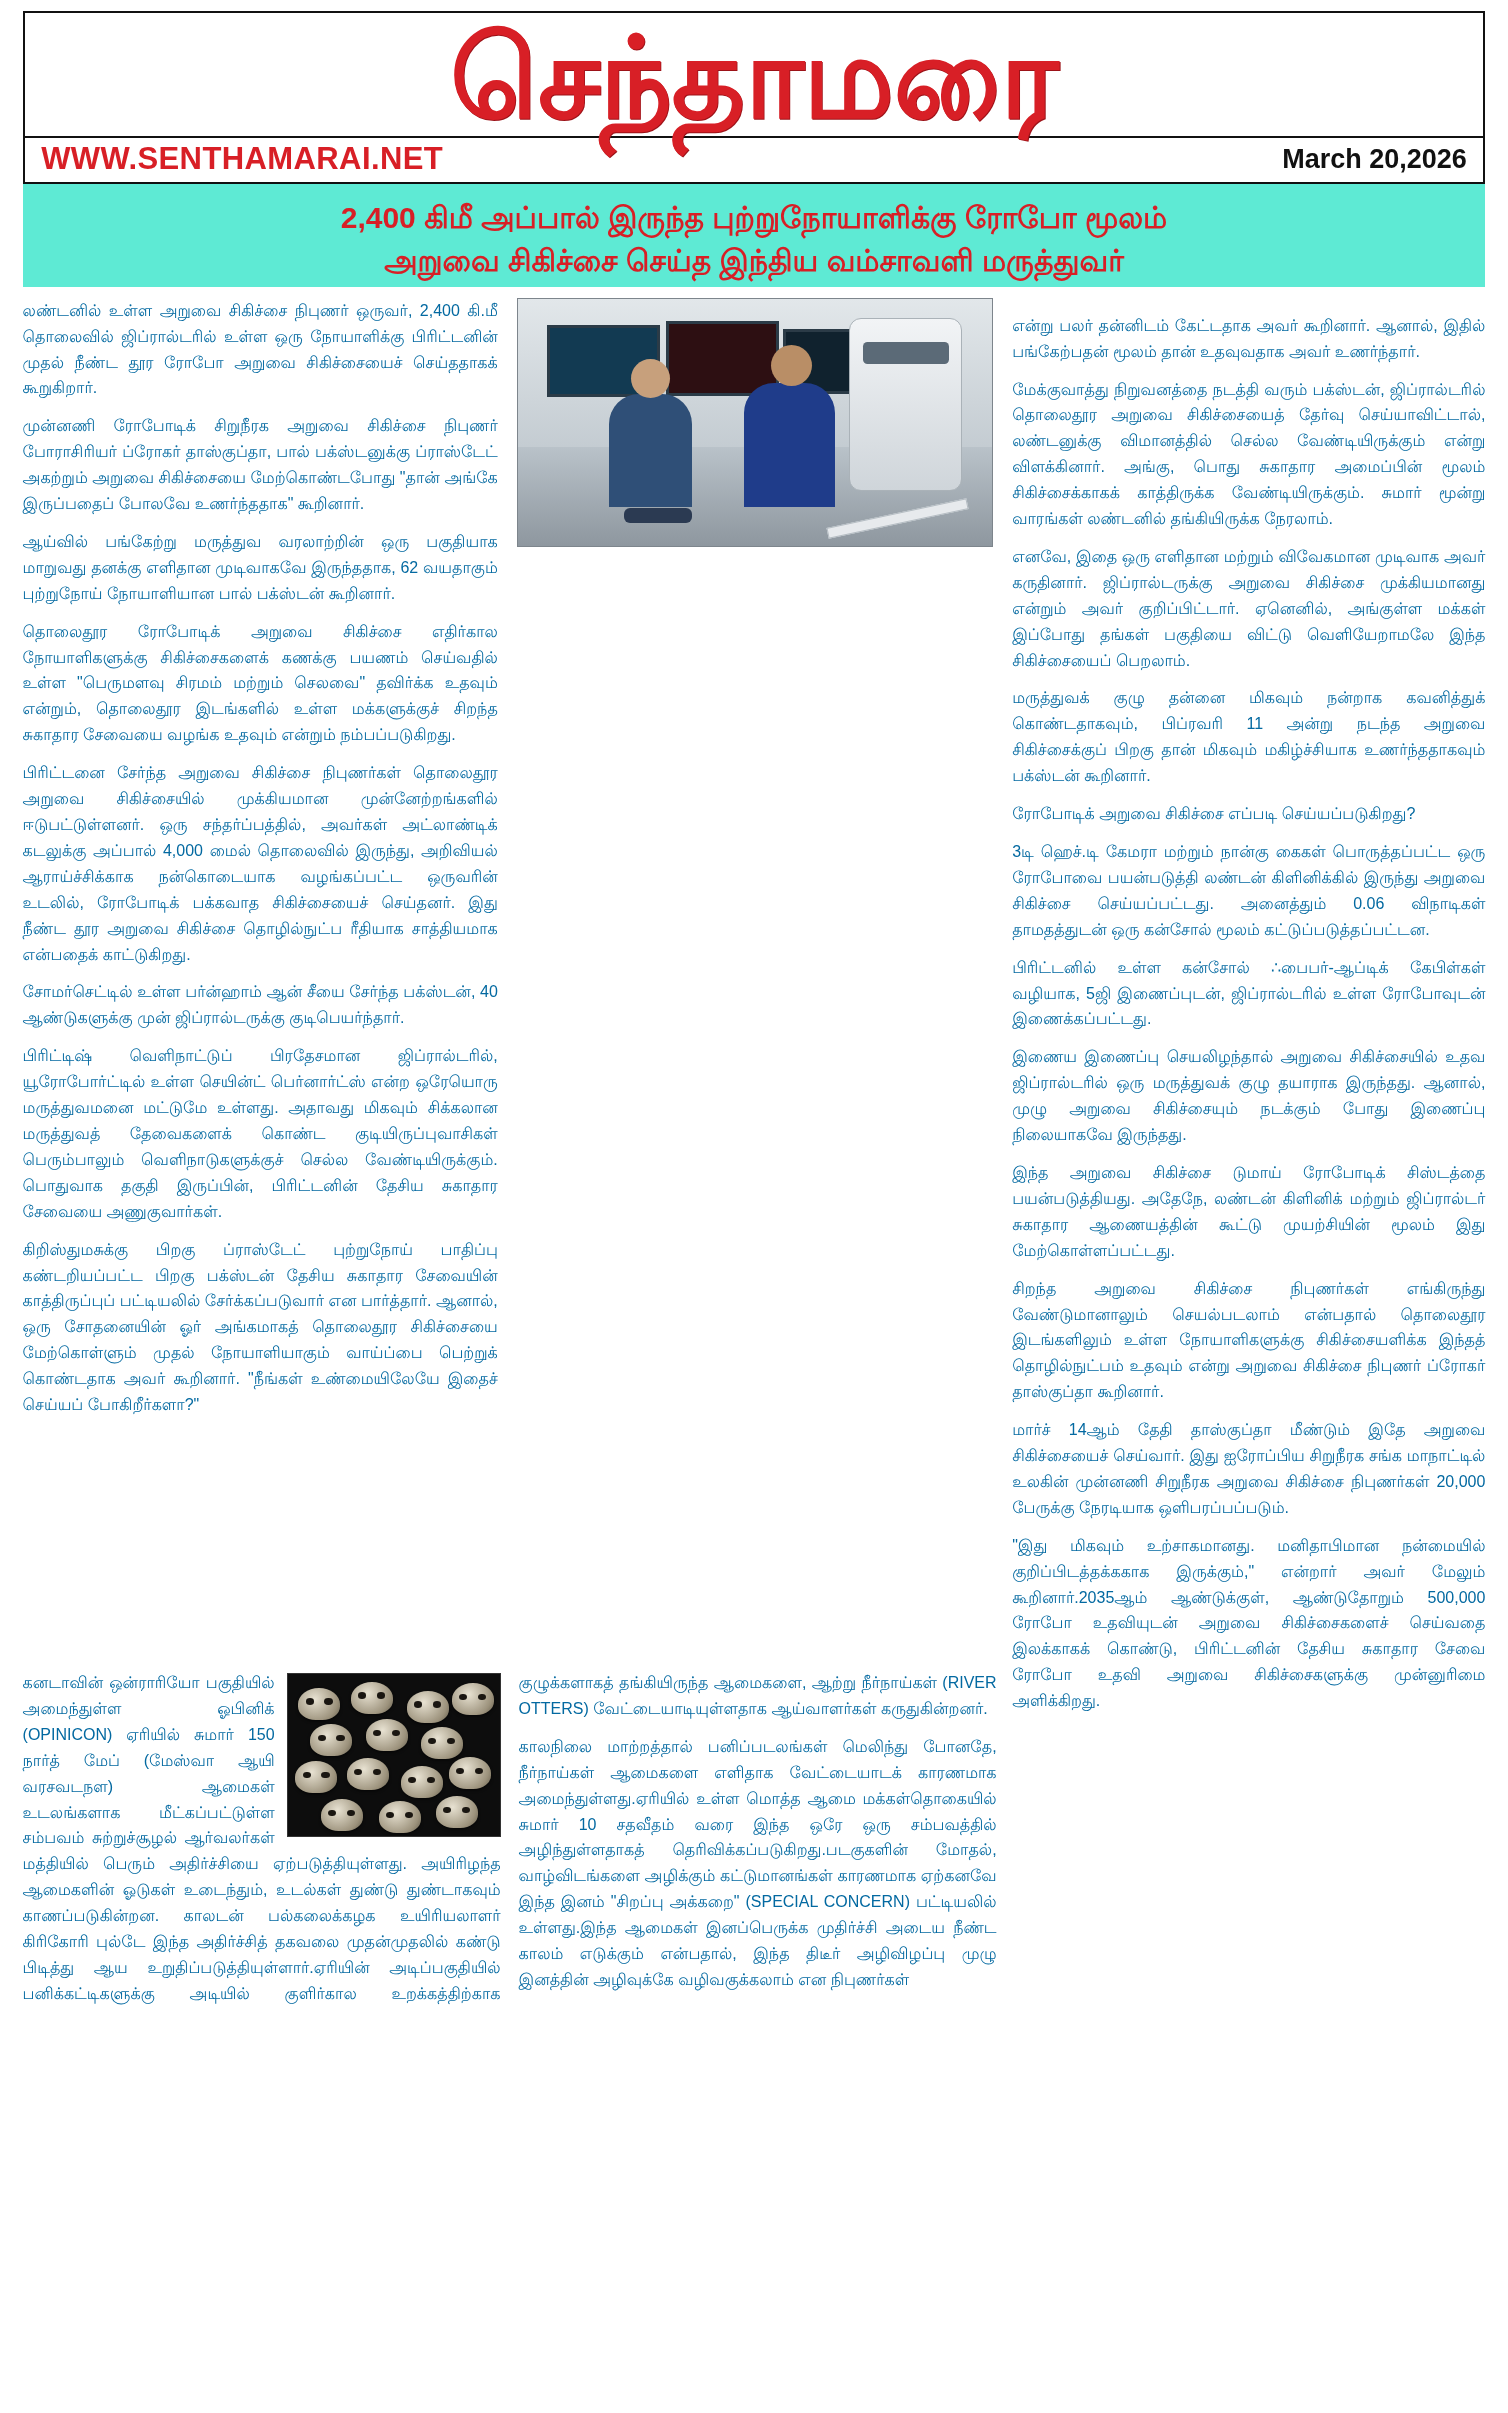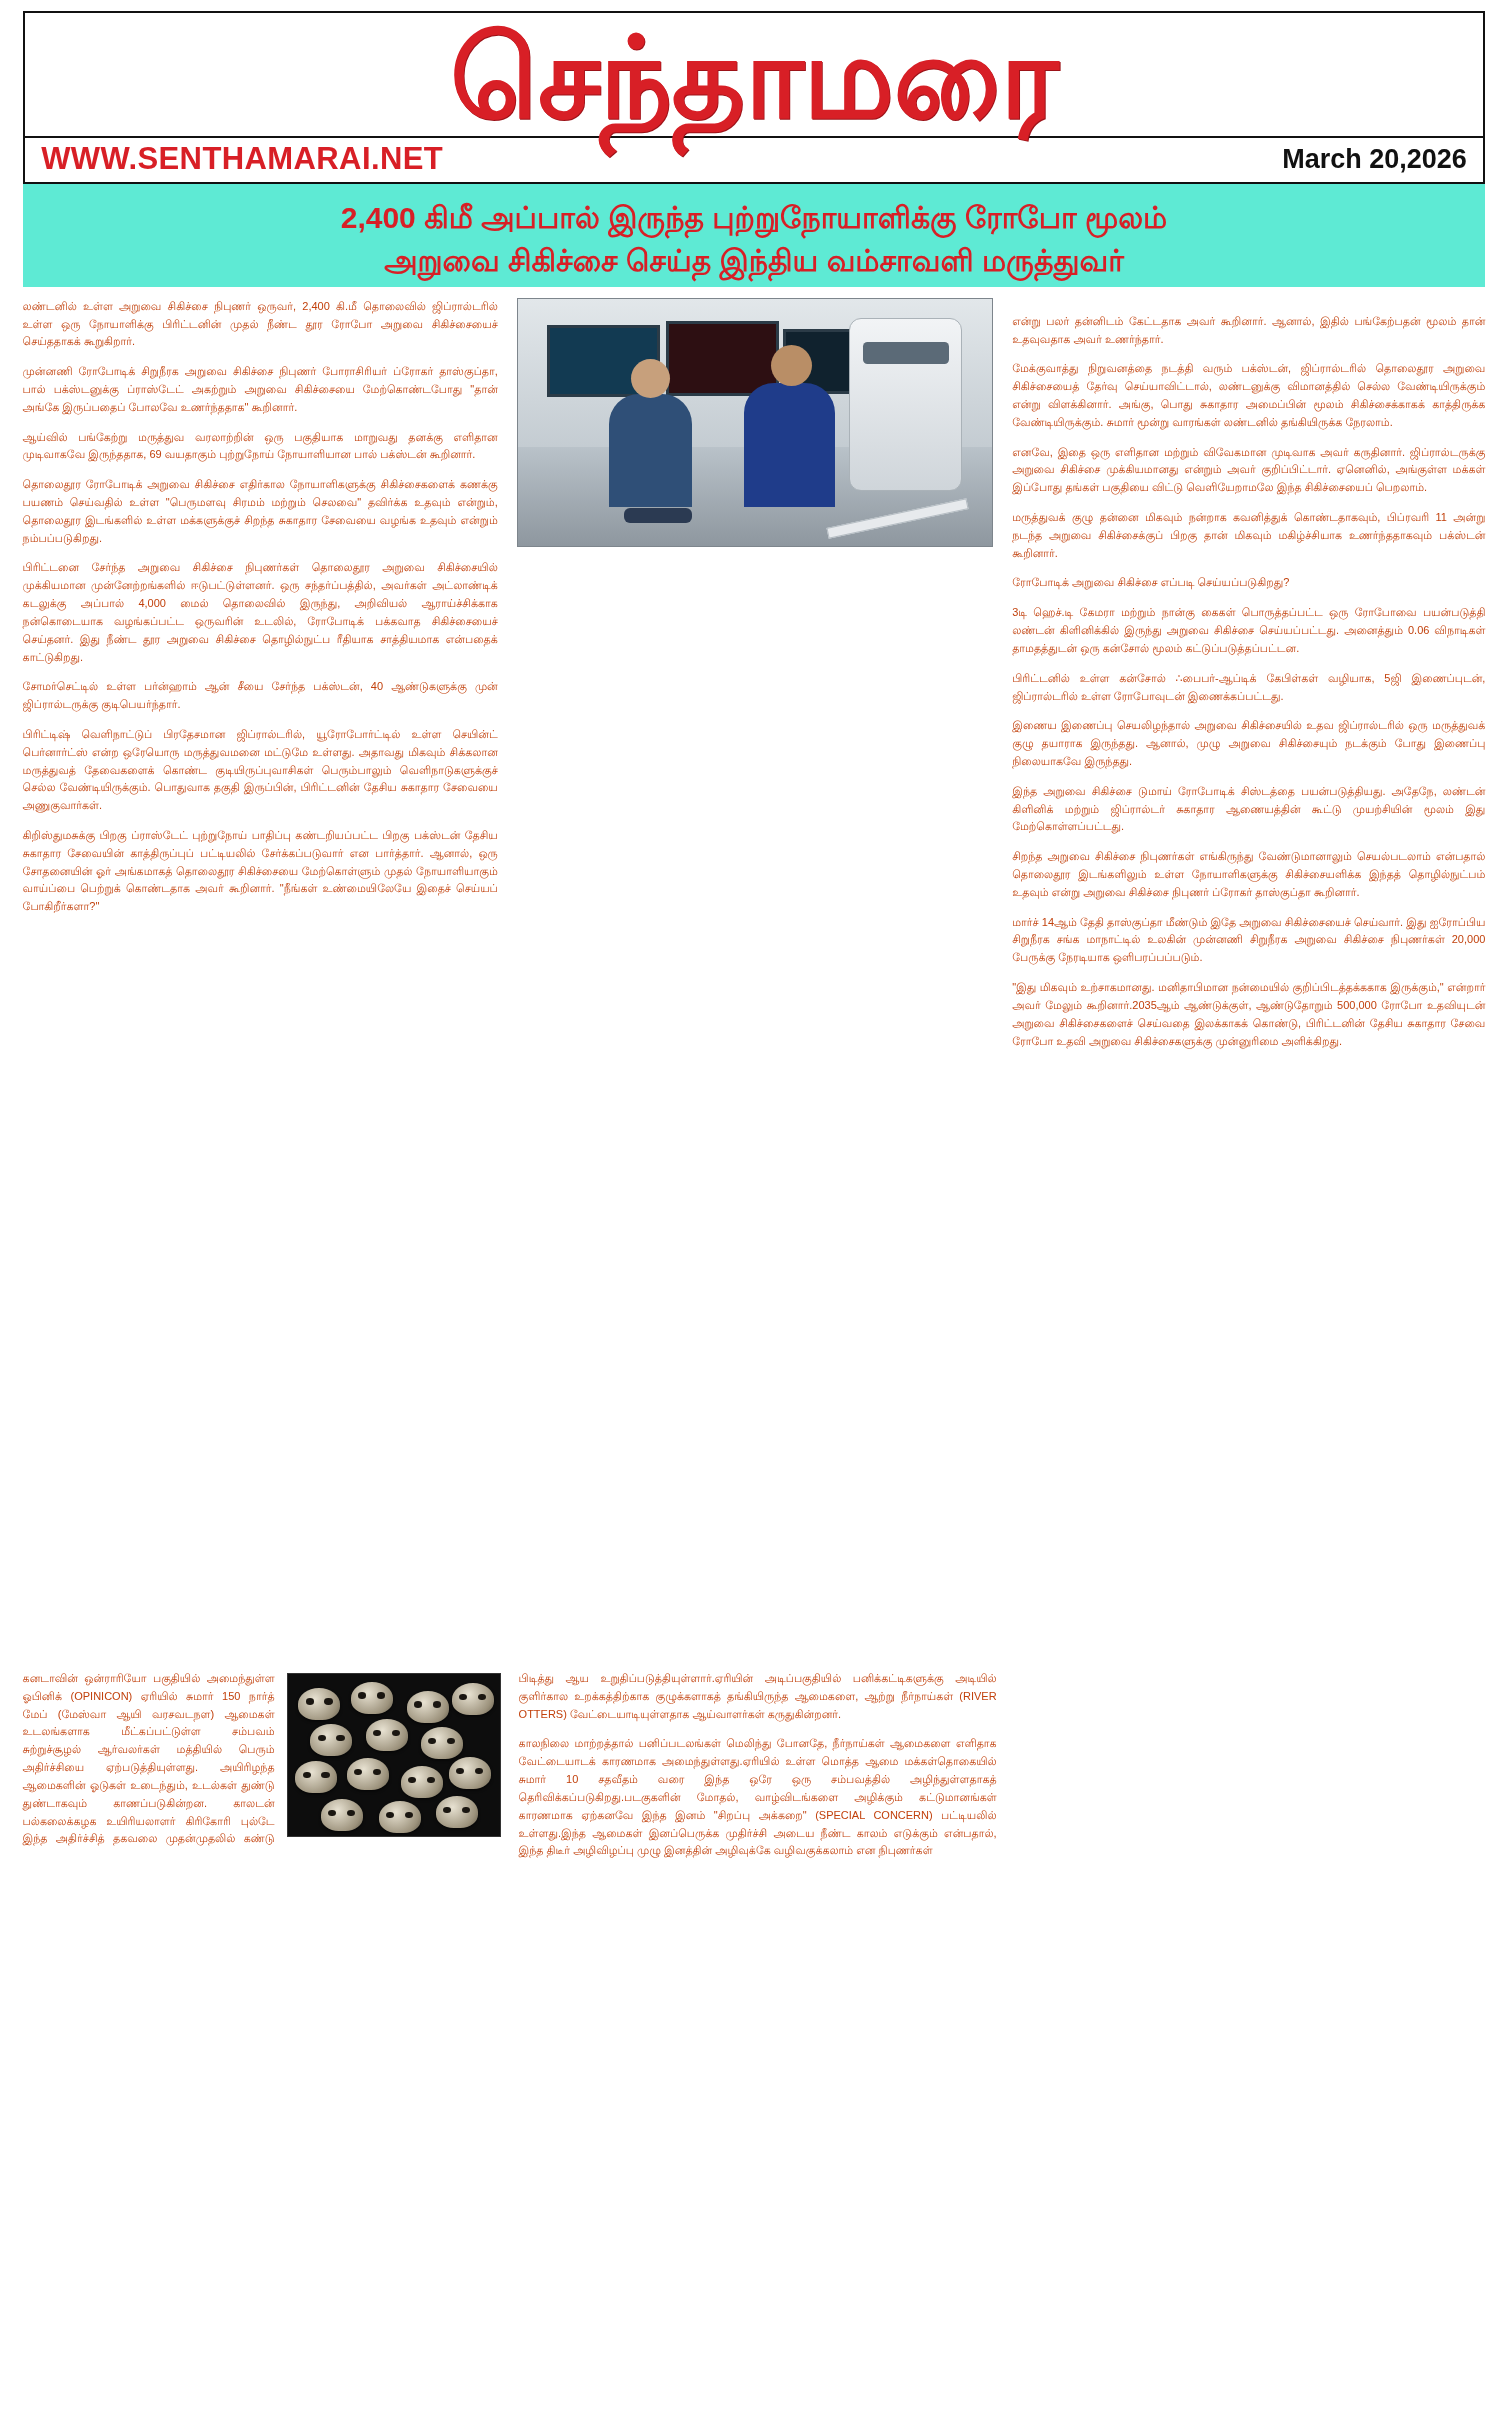--- a/index.html
+++ b/index.html
@@ -76,25 +76,25 @@
     gap: 19.6px;
     margin-top: 10.6px;
   }
   .col {
     width: 477px;
   }
   .col.mid { width: 477px; }
   .col.right { width: 475px; margin-top: 15px; }
 
   p.body {
-    font-size: 11px;
+    font-size: 16px;
     line-height: 1.62;
     text-align: justify;
     margin: 0 0 12px 0;
-    color: #c2410c;
+    color: #0369a1;
   }
 
   
   .photo-main {
     width: 100%;
     height: 249px;
     margin-bottom: 10.6px;
     position: relative;
     overflow: hidden;
     background: linear-gradient(#cfd6dc, #aab4bd);
@@ -199,21 +199,21 @@
   <div class="headline-block">
     <div class="headline">2,400 கிமீ அப்பால் இருந்த புற்றுநோயாளிக்கு ரோபோ மூலம்</div>
     <div class="headline">அறுவை சிகிச்சை செய்த இந்திய வம்சாவளி மருத்துவர்</div>
   </div>
 
   <div class="cols">
 
     <div class="col left">
       <p class="body">லண்டனில் உள்ள அறுவை சிகிச்சை நிபுணர் ஒருவர், 2,400 கி.மீ தொலைவில் ஜிப்ரால்டரில் உள்ள ஒரு நோயாளிக்கு பிரிட்டனின் முதல் நீண்ட தூர ரோபோ அறுவை சிகிச்சையைச் செய்ததாகக் கூறுகிறார்.</p>
       <p class="body">முன்னணி ரோபோடிக் சிறுநீரக அறுவை சிகிச்சை நிபுணர் போராசிரியர் ப்ரோகர் தாஸ்குப்தா, பால் பக்ஸ்டனுக்கு ப்ராஸ்டேட் அகற்றும் அறுவை சிகிச்சையை மேற்கொண்டபோது "தான் அங்கே இருப்பதைப் போலவே உணர்ந்ததாக" கூறினார்.</p>
-      <p class="body">ஆய்வில் பங்கேற்று மருத்துவ வரலாற்றின் ஒரு பகுதியாக மாறுவது தனக்கு எளிதான முடிவாகவே இருந்ததாக, 69 வயதாகும் புற்றுநோய் நோயாளியான பால் பக்ஸ்டன் கூறினார்.</p>
+      <p class="body">ஆய்வில் பங்கேற்று மருத்துவ வரலாற்றின் ஒரு பகுதியாக மாறுவது தனக்கு எளிதான முடிவாகவே இருந்ததாக, 62 வயதாகும் புற்றுநோய் நோயாளியான பால் பக்ஸ்டன் கூறினார்.</p>
       <p class="body">தொலைதூர ரோபோடிக் அறுவை சிகிச்சை எதிர்கால நோயாளிகளுக்கு சிகிச்சைகளைக் கணக்கு பயணம் செய்வதில் உள்ள "பெருமளவு சிரமம் மற்றும் செலவை" தவிர்க்க உதவும் என்றும், தொலைதூர இடங்களில் உள்ள மக்களுக்குச் சிறந்த சுகாதார சேவையை வழங்க உதவும் என்றும் நம்பப்படுகிறது.</p>
       <p class="body">பிரிட்டனை சேர்ந்த அறுவை சிகிச்சை நிபுணர்கள் தொலைதூர அறுவை சிகிச்சையில் முக்கியமான முன்னேற்றங்களில் ஈடுபட்டுள்ளனர். ஒரு சந்தர்ப்பத்தில், அவர்கள் அட்லாண்டிக் கடலுக்கு அப்பால் 4,000 மைல் தொலைவில் இருந்து, அறிவியல் ஆராய்ச்சிக்காக நன்கொடையாக வழங்கப்பட்ட ஒருவரின் உடலில், ரோபோடிக் பக்கவாத சிகிச்சையைச் செய்தனர். இது நீண்ட தூர அறுவை சிகிச்சை தொழில்நுட்ப ரீதியாக சாத்தியமாக என்பதைக் காட்டுகிறது.</p>
       <p class="body">சோமர்செட்டில் உள்ள பர்ன்ஹாம் ஆன் சீயை சேர்ந்த பக்ஸ்டன், 40 ஆண்டுகளுக்கு முன் ஜிப்ரால்டருக்கு குடிபெயர்ந்தார்.</p>
       <p class="body">பிரிட்டிஷ் வெளிநாட்டுப் பிரதேசமான ஜிப்ரால்டரில், யூரோபோர்ட்டில் உள்ள செயின்ட் பெர்னார்ட்ஸ் என்ற ஒரேயொரு மருத்துவமனை மட்டுமே உள்ளது. அதாவது மிகவும் சிக்கலான மருத்துவத் தேவைகளைக் கொண்ட குடியிருப்புவாசிகள் பெரும்பாலும் வெளிநாடுகளுக்குச் செல்ல வேண்டியிருக்கும். பொதுவாக தகுதி இருப்பின், பிரிட்டனின் தேசிய சுகாதார சேவையை அணுகுவார்கள்.</p>
       <p class="body">கிறிஸ்துமசுக்கு பிறகு ப்ராஸ்டேட் புற்றுநோய் பாதிப்பு கண்டறியப்பட்ட பிறகு பக்ஸ்டன் தேசிய சுகாதார சேவையின் காத்திருப்புப் பட்டியலில் சேர்க்கப்படுவார் என பார்த்தார். ஆனால், ஒரு சோதனையின் ஓர் அங்கமாகத் தொலைதூர சிகிச்சையை மேற்கொள்ளும் முதல் நோயாளியாகும் வாய்ப்பை பெற்றுக் கொண்டதாக அவர் கூறினார். "நீங்கள் உண்மையிலேயே இதைச் செய்யப் போகிறீர்களா?"</p>
     </div>
 
     <div class="col mid">
       <div class="photo-main">
         <div class="wall"></div>

